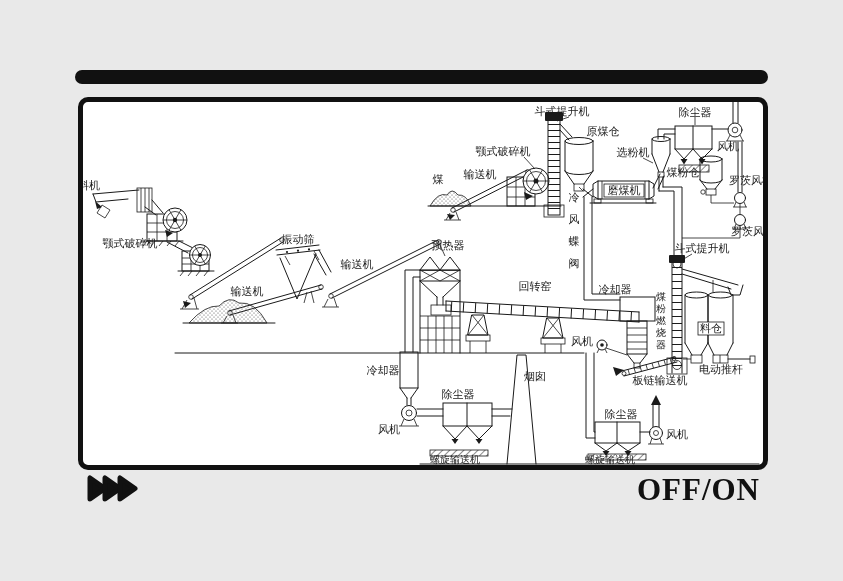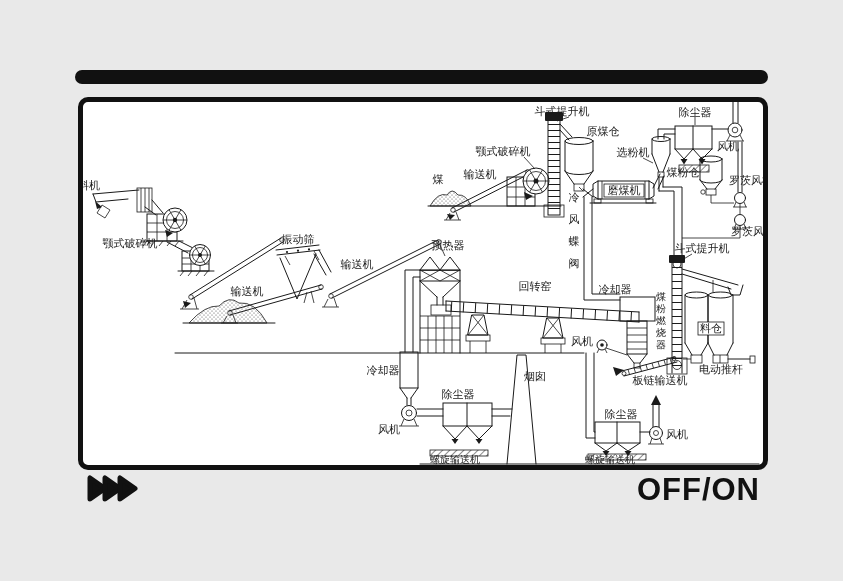--- a/index.html
+++ b/index.html
@@ -12,21 +12,21 @@
     position:absolute;left:75px;top:70px;width:693px;height:14px;
     background:#111;border-radius:7px;
   }
   .frame{
     position:absolute;left:78px;top:97px;width:680px;height:363px;
     background:#fff;border:5px solid #111;border-radius:10px;
   }
   .ff-wrap{position:absolute;left:86px;top:474px;width:56px;height:30px;}
   .power{
     position:absolute;left:560px;top:472px;width:200px;text-align:right;
-    font-family:Liberation Sans, sans-serif;font-weight:bold;font-size:31px;
+    font-family:Liberation Serif, serif;font-weight:bold;font-size:31px;
     color:#111;letter-spacing:1px;
   }
   svg .ln{fill:none;stroke:#1a1a1a;stroke-width:1;stroke-linecap:round;}
   svg .lt{fill:none;stroke:#1a1a1a;stroke-width:0.8;}
   svg .fl{fill:#1a1a1a;stroke:none;}
   svg .wh{fill:#fff;stroke:#1a1a1a;stroke-width:1;}
   svg .ties{stroke:#1a1a1a;stroke-width:10;stroke-dasharray:1 11;fill:none;}
   svg .rungs{stroke:#1a1a1a;stroke-width:10;stroke-dasharray:1 6;fill:none;}
   svg .rungs2{stroke:#1a1a1a;stroke-width:12;stroke-dasharray:1 5;fill:none;}
   svg .lbl{font-family:"DejaVu Sans",sans-serif;font-size:11px;fill:#1a1a1a;text-anchor:middle;}

